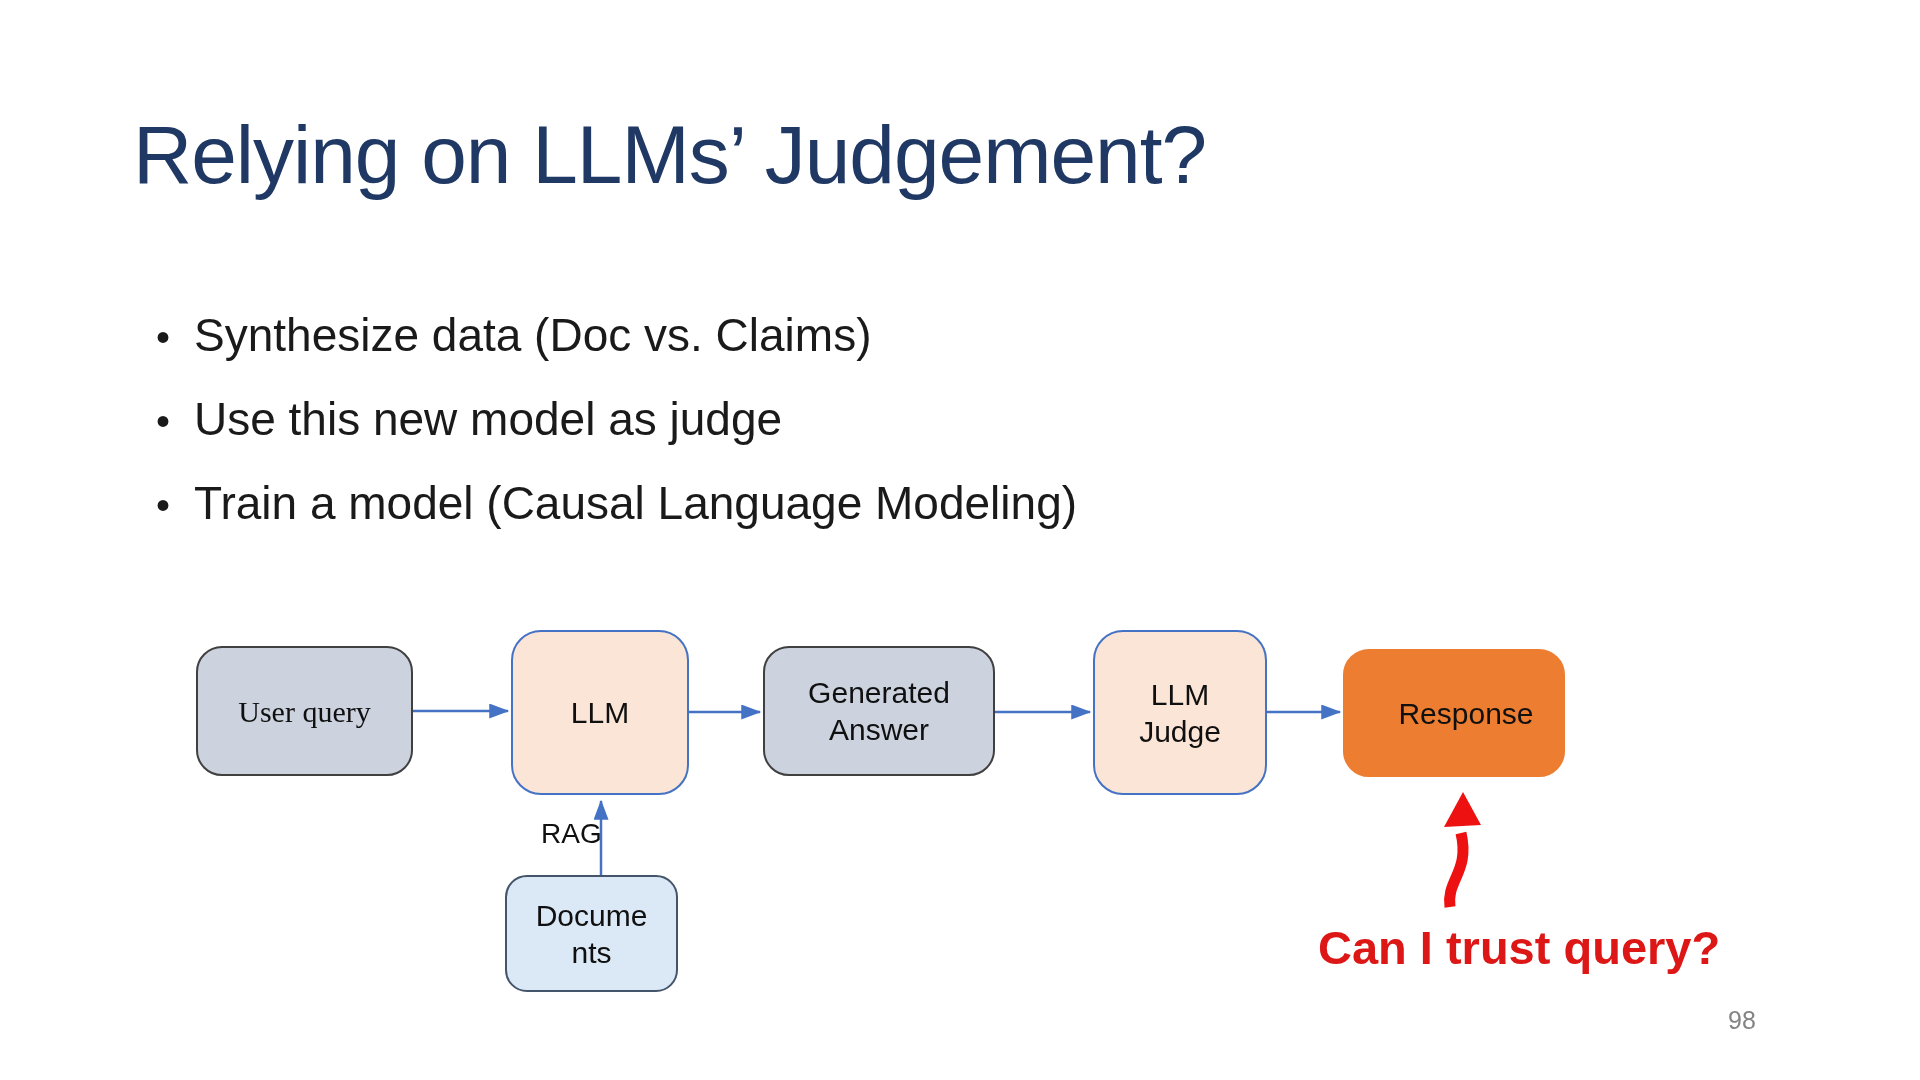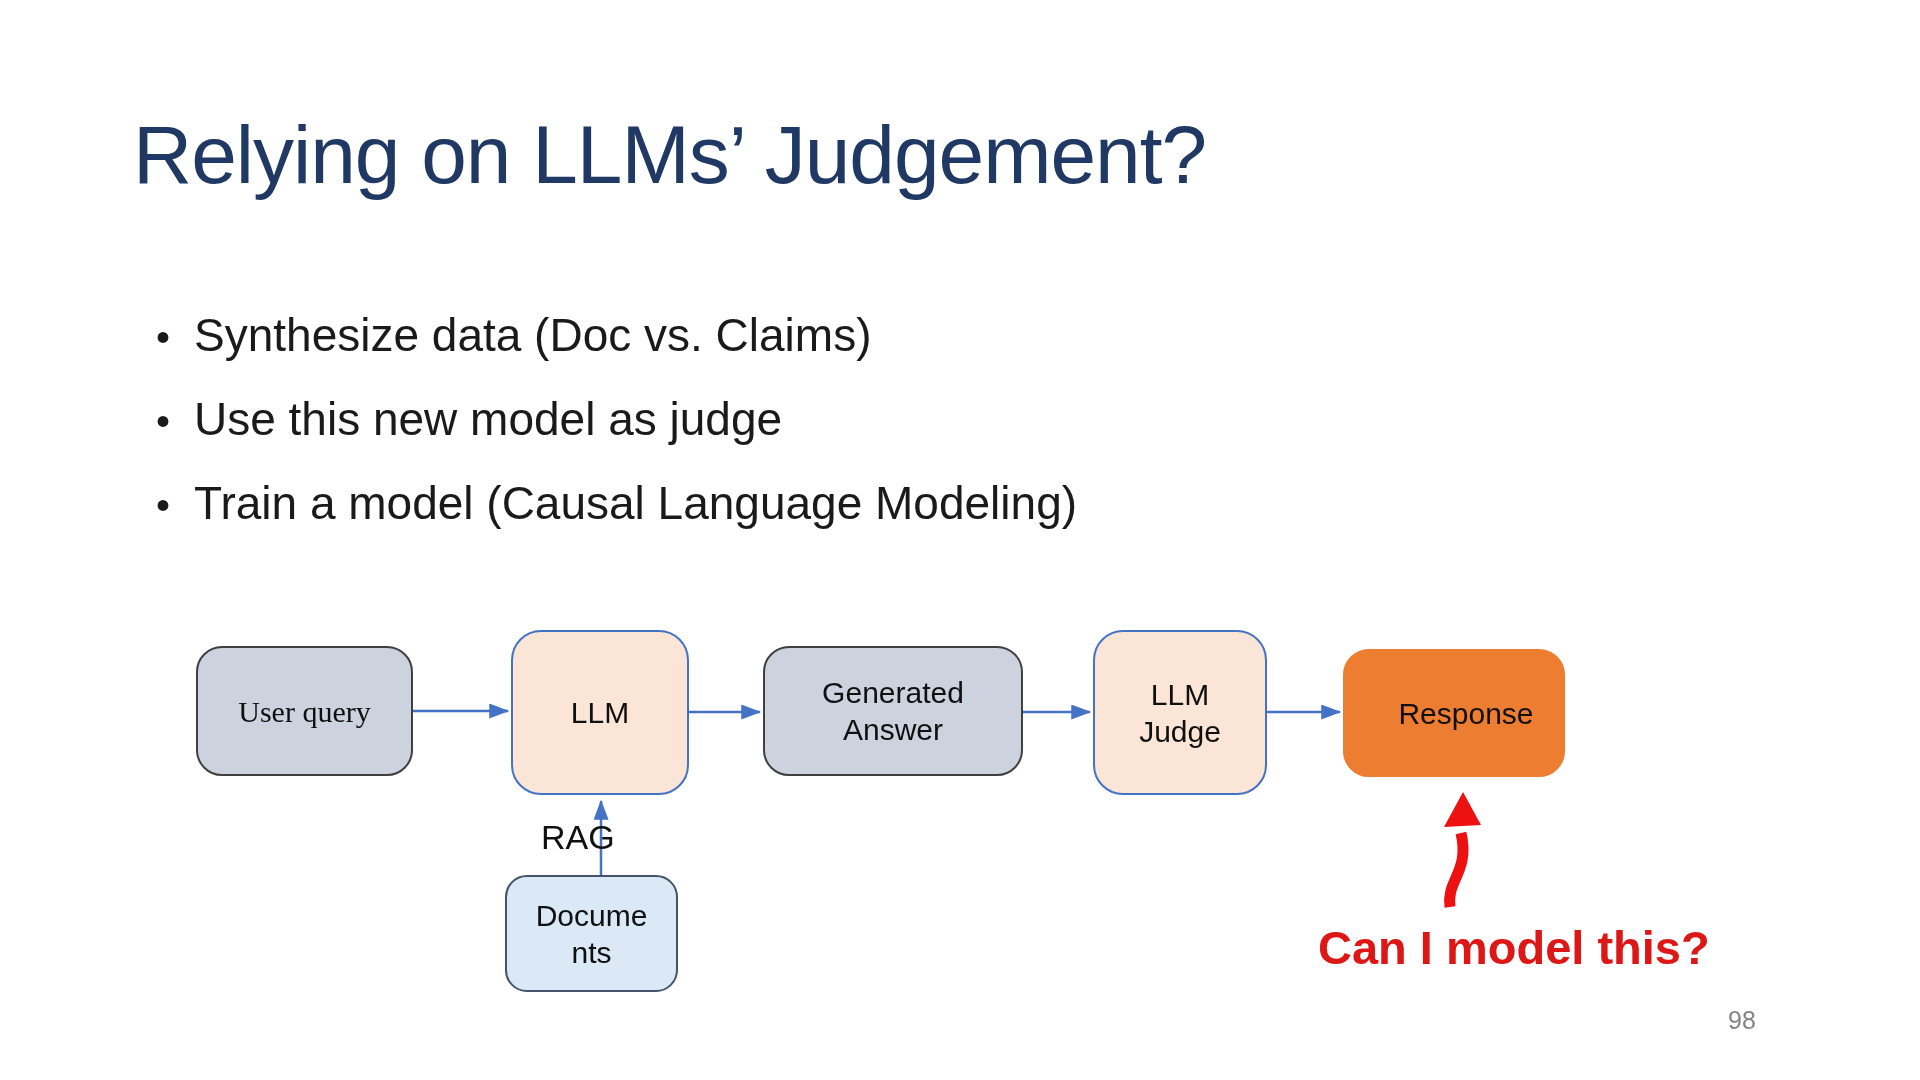--- a/index.html
+++ b/index.html
@@ -69,21 +69,21 @@
     border-radius: 26px;
     font-family: Liberation Serif, serif;
   }
   .node-llm {
     left: 511px; top: 630px; width: 178px; height: 165px;
     background: var(--peach-fill, #fbe5d6);
     border: 2px solid var(--accent-blue, #4472c4);
     border-radius: 30px;
   }
   .node-generated-answer {
-    left: 763px; top: 646px; width: 260px; height: 130px;
+    left: 763px; top: 646px; width: 232px; height: 130px;
     background: var(--gray-fill, #ccd3df);
     border: 2px solid var(--gray-border, #404040);
     border-radius: 26px;
   }
   .node-llm-judge {
     left: 1093px; top: 630px; width: 174px; height: 165px;
     background: var(--peach-fill, #fbe5d6);
     border: 2px solid var(--accent-blue, #4472c4);
     border-radius: 30px;
   }
@@ -99,21 +99,21 @@
     background: var(--doc-fill, #dbe8f6);
     border: 2px solid var(--doc-border, #44546a);
     border-radius: 22px;
   }
 
   
   .rag-label {
     position: absolute;
     left: 541px;
     top: 818px;
-    font-size: 34px;
+    font-size: 28px;
     color: #101010;
   }
   .annotation {
     position: absolute;
     left: 1318px;
     top: 920px;
     width: 380px;
     text-align: center;
     font-size: 47px;
     font-weight: bold;
@@ -182,17 +182,17 @@
   <div class="node node-response">
     <span class="node-label">Response</span>
   </div>
   <div class="node node-documents">
     <span class="node-label">Docume
 nts</span>
   </div>
 
   <div class="rag-label">RAG</div>
 
-  <div class="annotation">Can I model this?</div>
+  <div class="annotation">Can I trust query?</div>
 
   <div class="page-number">98</div>
 
 </div>
 
 </body></html>

